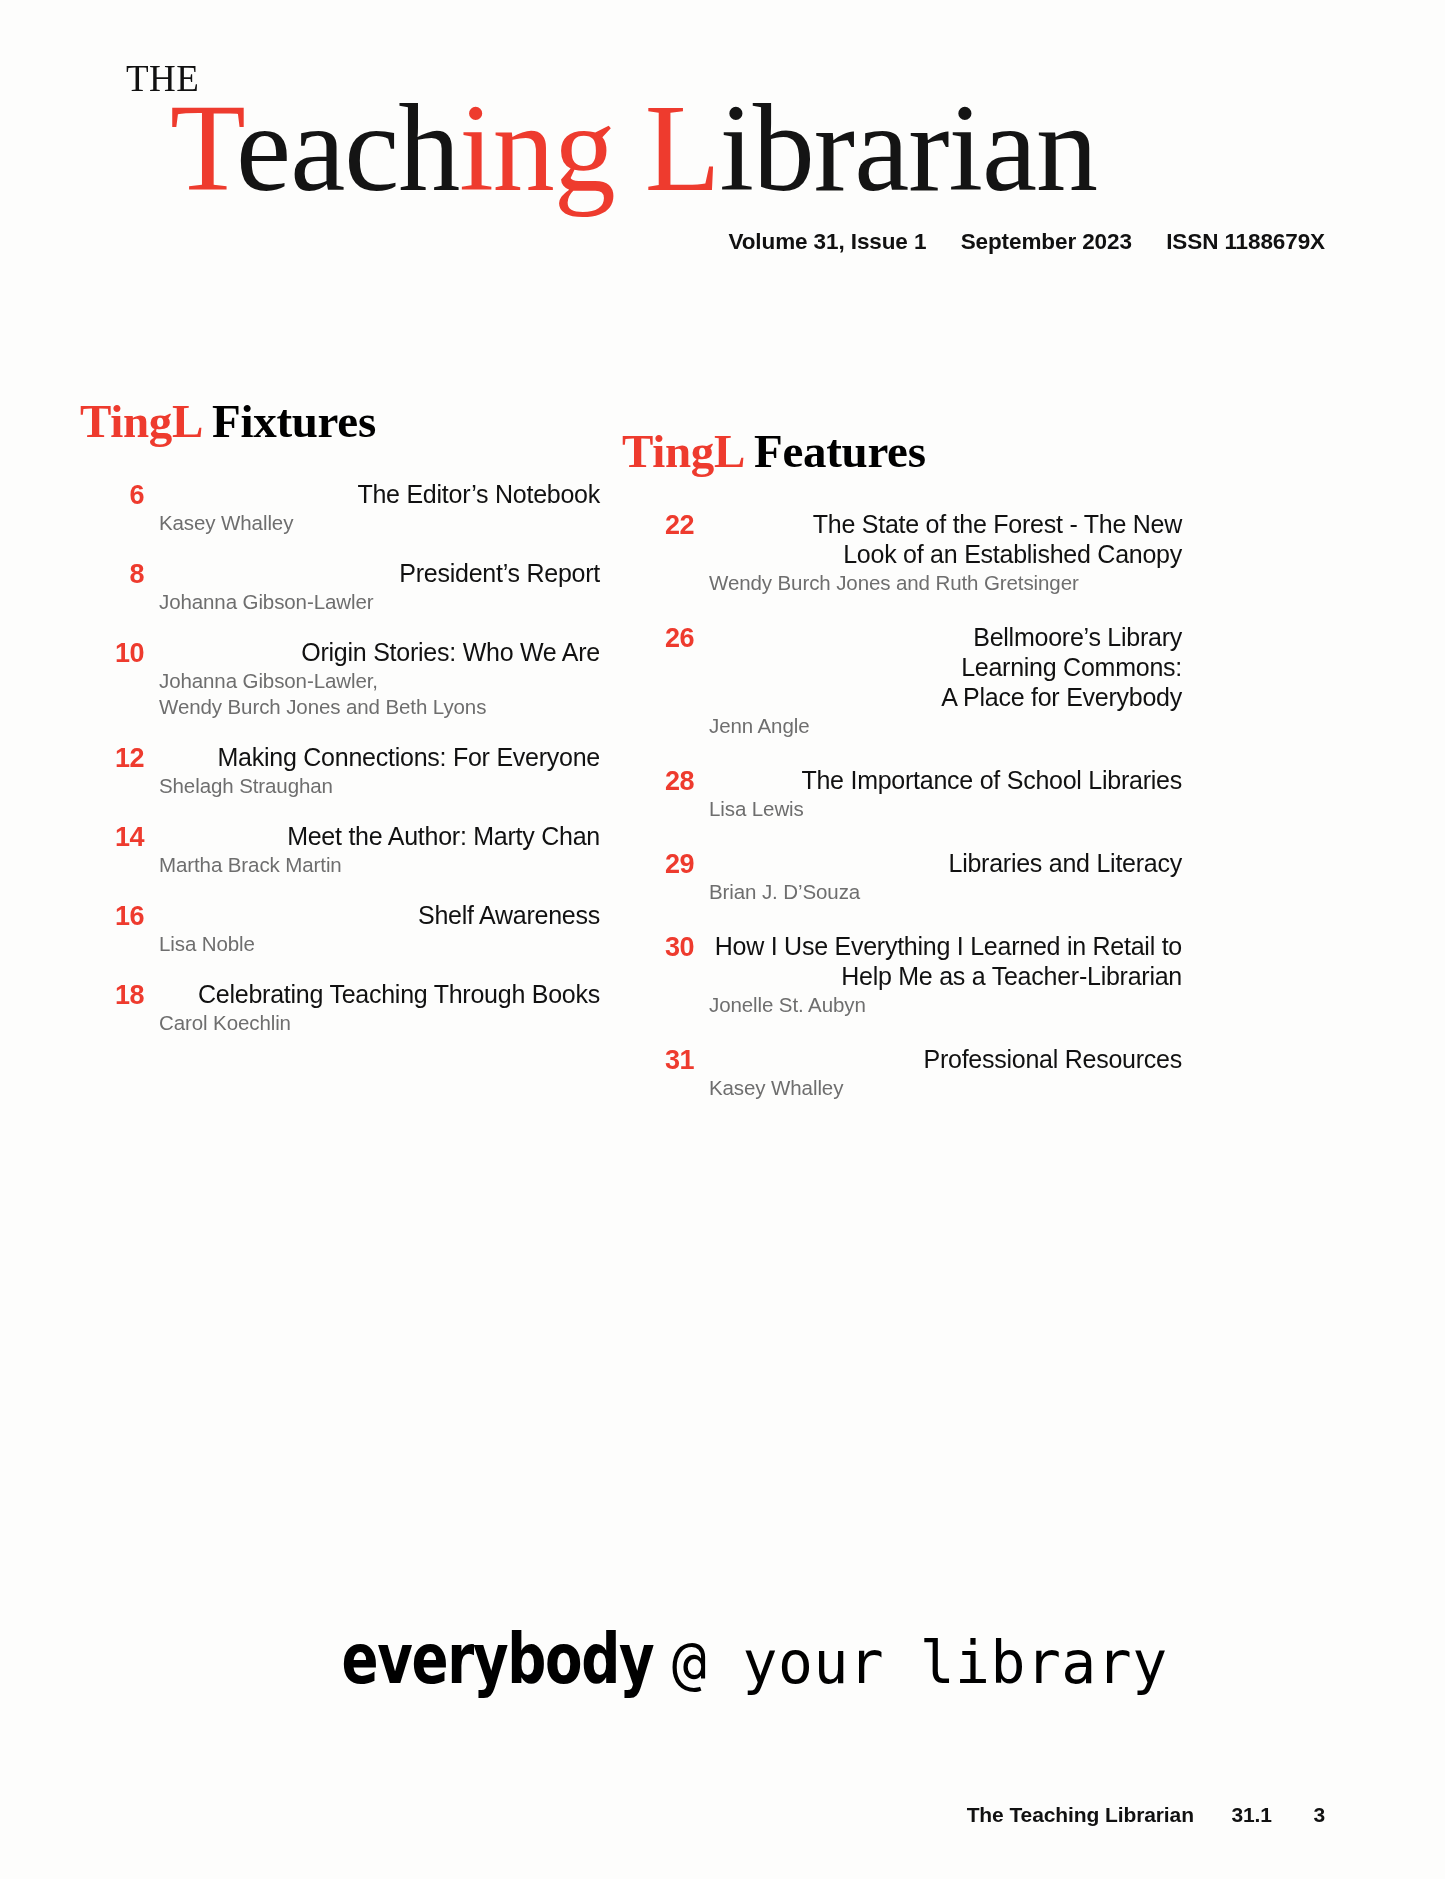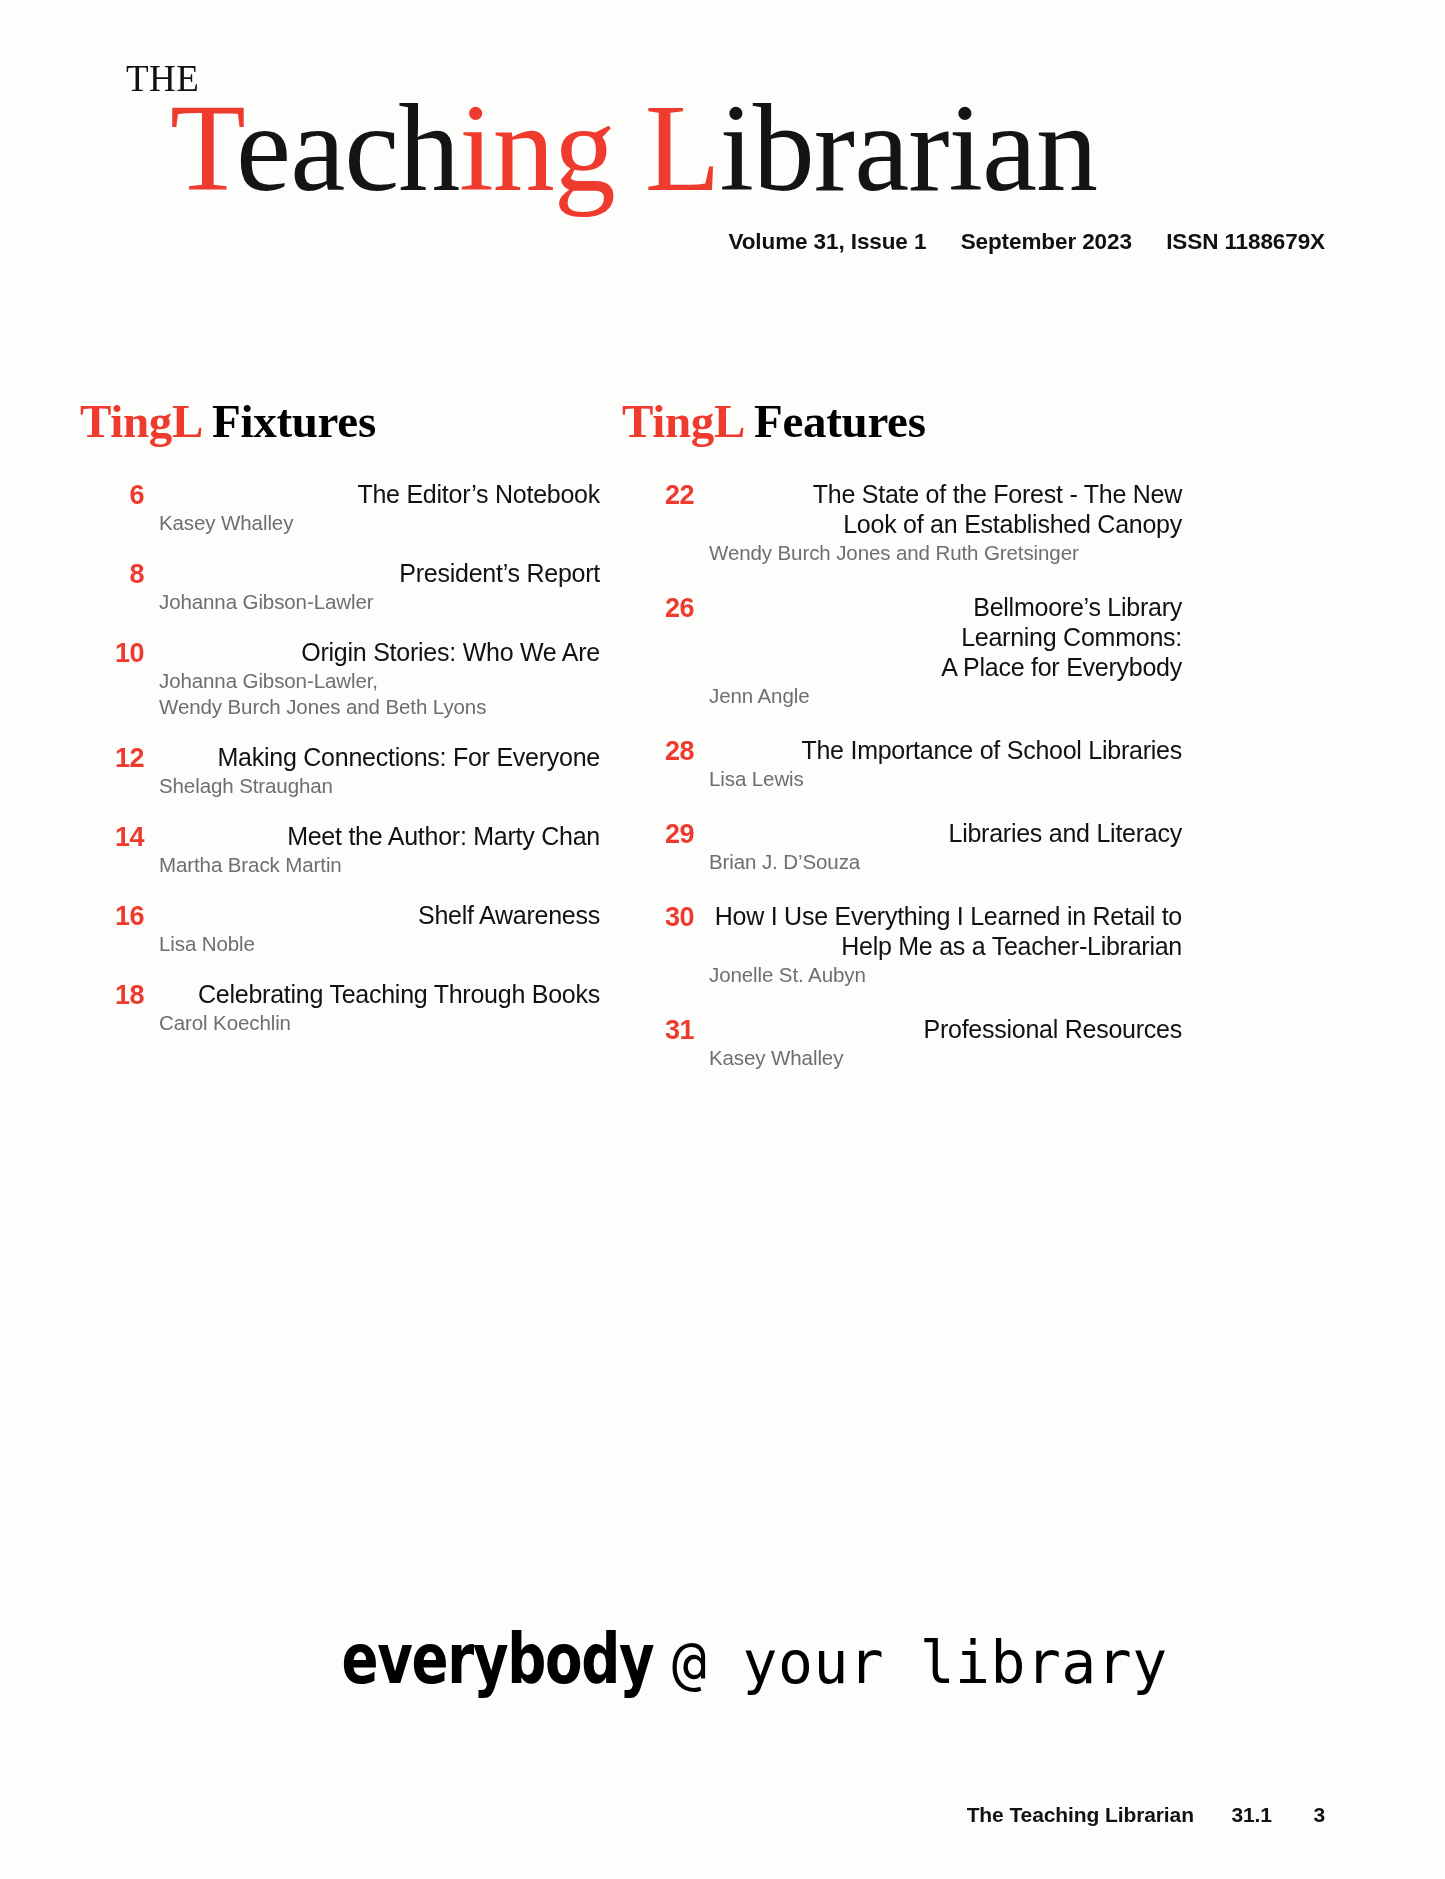--- a/index.html
+++ b/index.html
@@ -74,21 +74,21 @@
     position: absolute;
     left: 0;
     top: 398px;
     width: 100%;
   }
   .col {
     position: absolute;
     top: 0;
   }
   .col-left  { left: 80px;  width: 520px; }
-  .col-right { left: 622px; width: 560px; }
+  .col-right { left: 622px; width: 560px; margin-top: 30px; }
 
   .section-head {
     font-family: "Liberation Serif", "DejaVu Serif", serif;
     font-weight: bold;
     font-size: 47px;
     line-height: 1;
     margin: 0 0 34px 0;
     white-space: nowrap;
     letter-spacing: -0.3px;
   }

